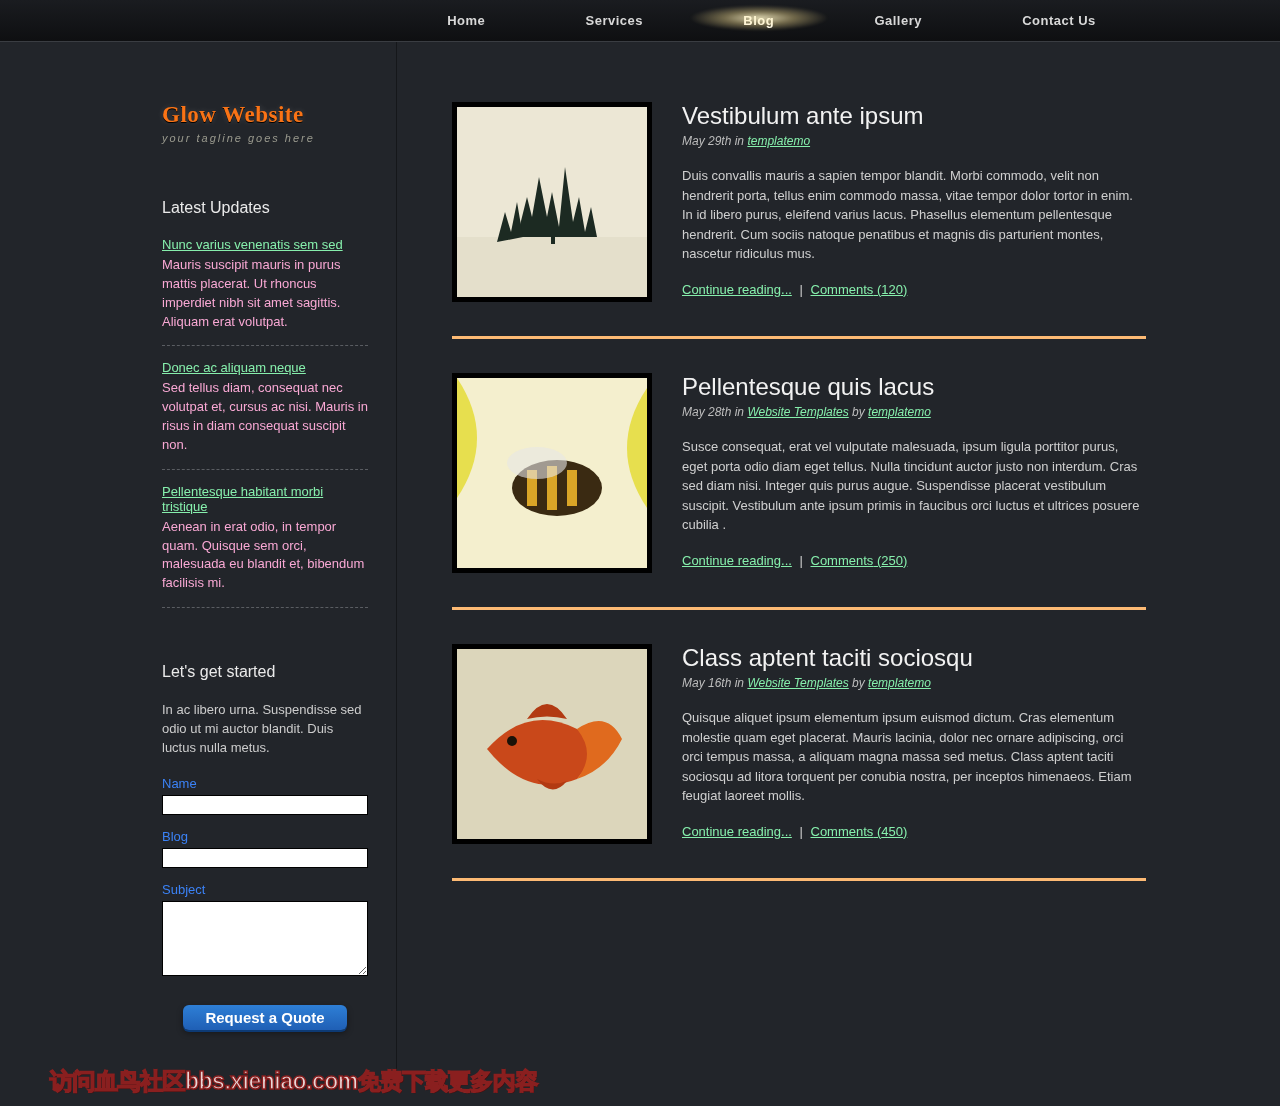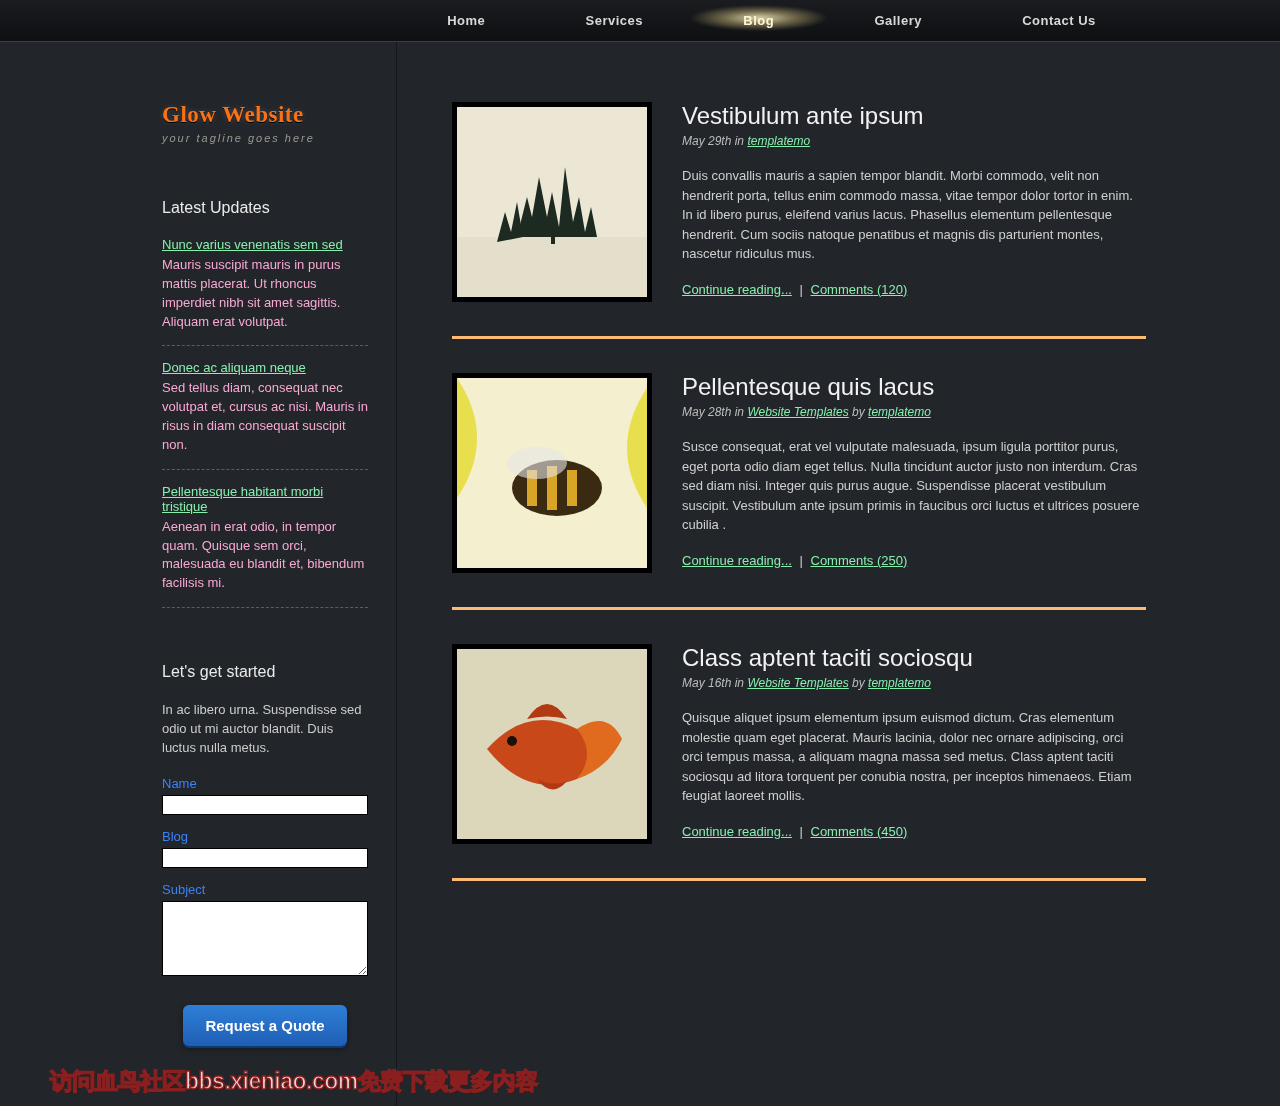--- a/index.html
+++ b/index.html
@@ -90,21 +90,21 @@
     width: 100%; background:#fff; border:1px solid #000; margin-bottom:14px;
     font-family: Arial; font-size:13px; padding:2px 4px;
   }
   .txt{ height:20px;}
   .ta{ height:75px; resize:both;}
   .quotebtn {
     display:block; margin: 12px auto 0 auto;
     background: linear-gradient(#2e7fd6, #1f5fb5);
     border:none; border-radius:6px;
     color:#fff; font-weight:bold; font-size:15px;
-    padding: 12px 22px; cursor:pointer;
+    padding: 4px 22px; cursor:pointer;
     box-shadow: 0 2px 0 #0d3a74, 0 3px 6px rgba(0,0,0,0.4);
   }
 
   
   .pagetitle { font-size: 30px; color:#f0f0f0; font-weight:normal; margin-bottom: 40px;}
   .post { display:flex; padding-bottom: 34px; margin-bottom: 34px; border-bottom: 3px solid #fdba74;}
   .post:last-child{ margin-bottom: 0;}
   .thumb {
     width: 200px; height: 200px; flex:0 0 200px;
     border: 5px solid #000; background:#111;

